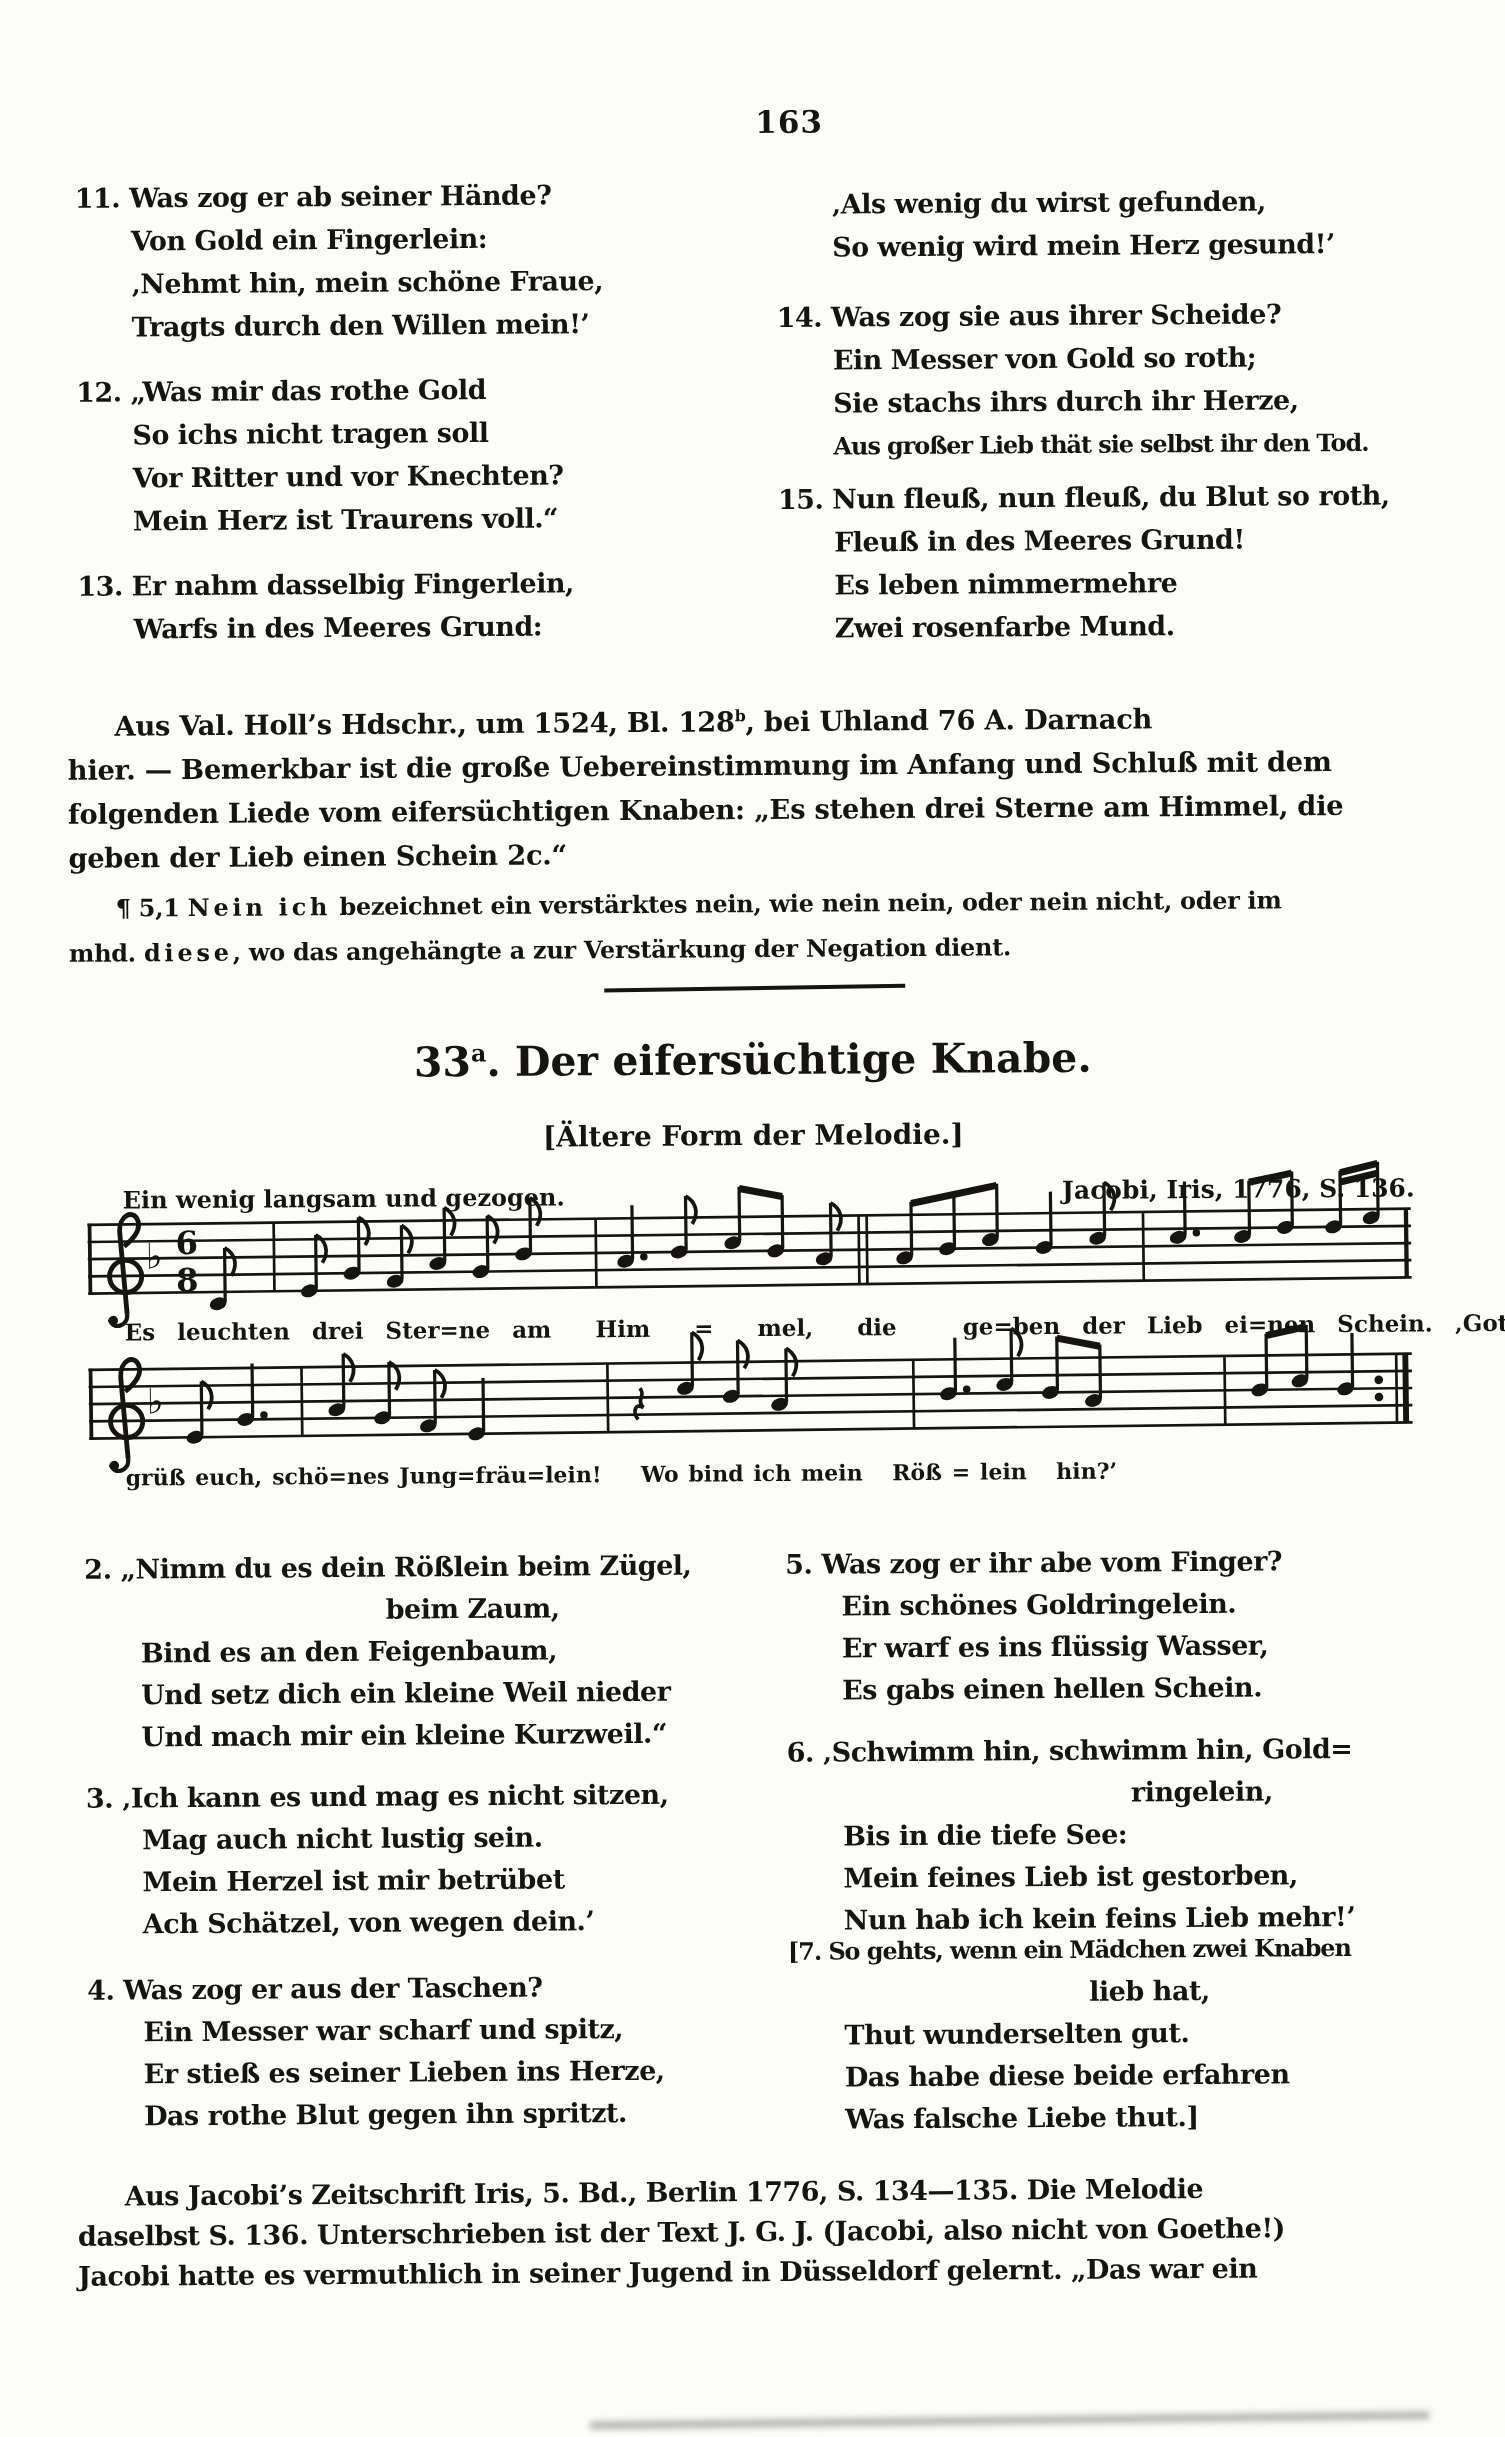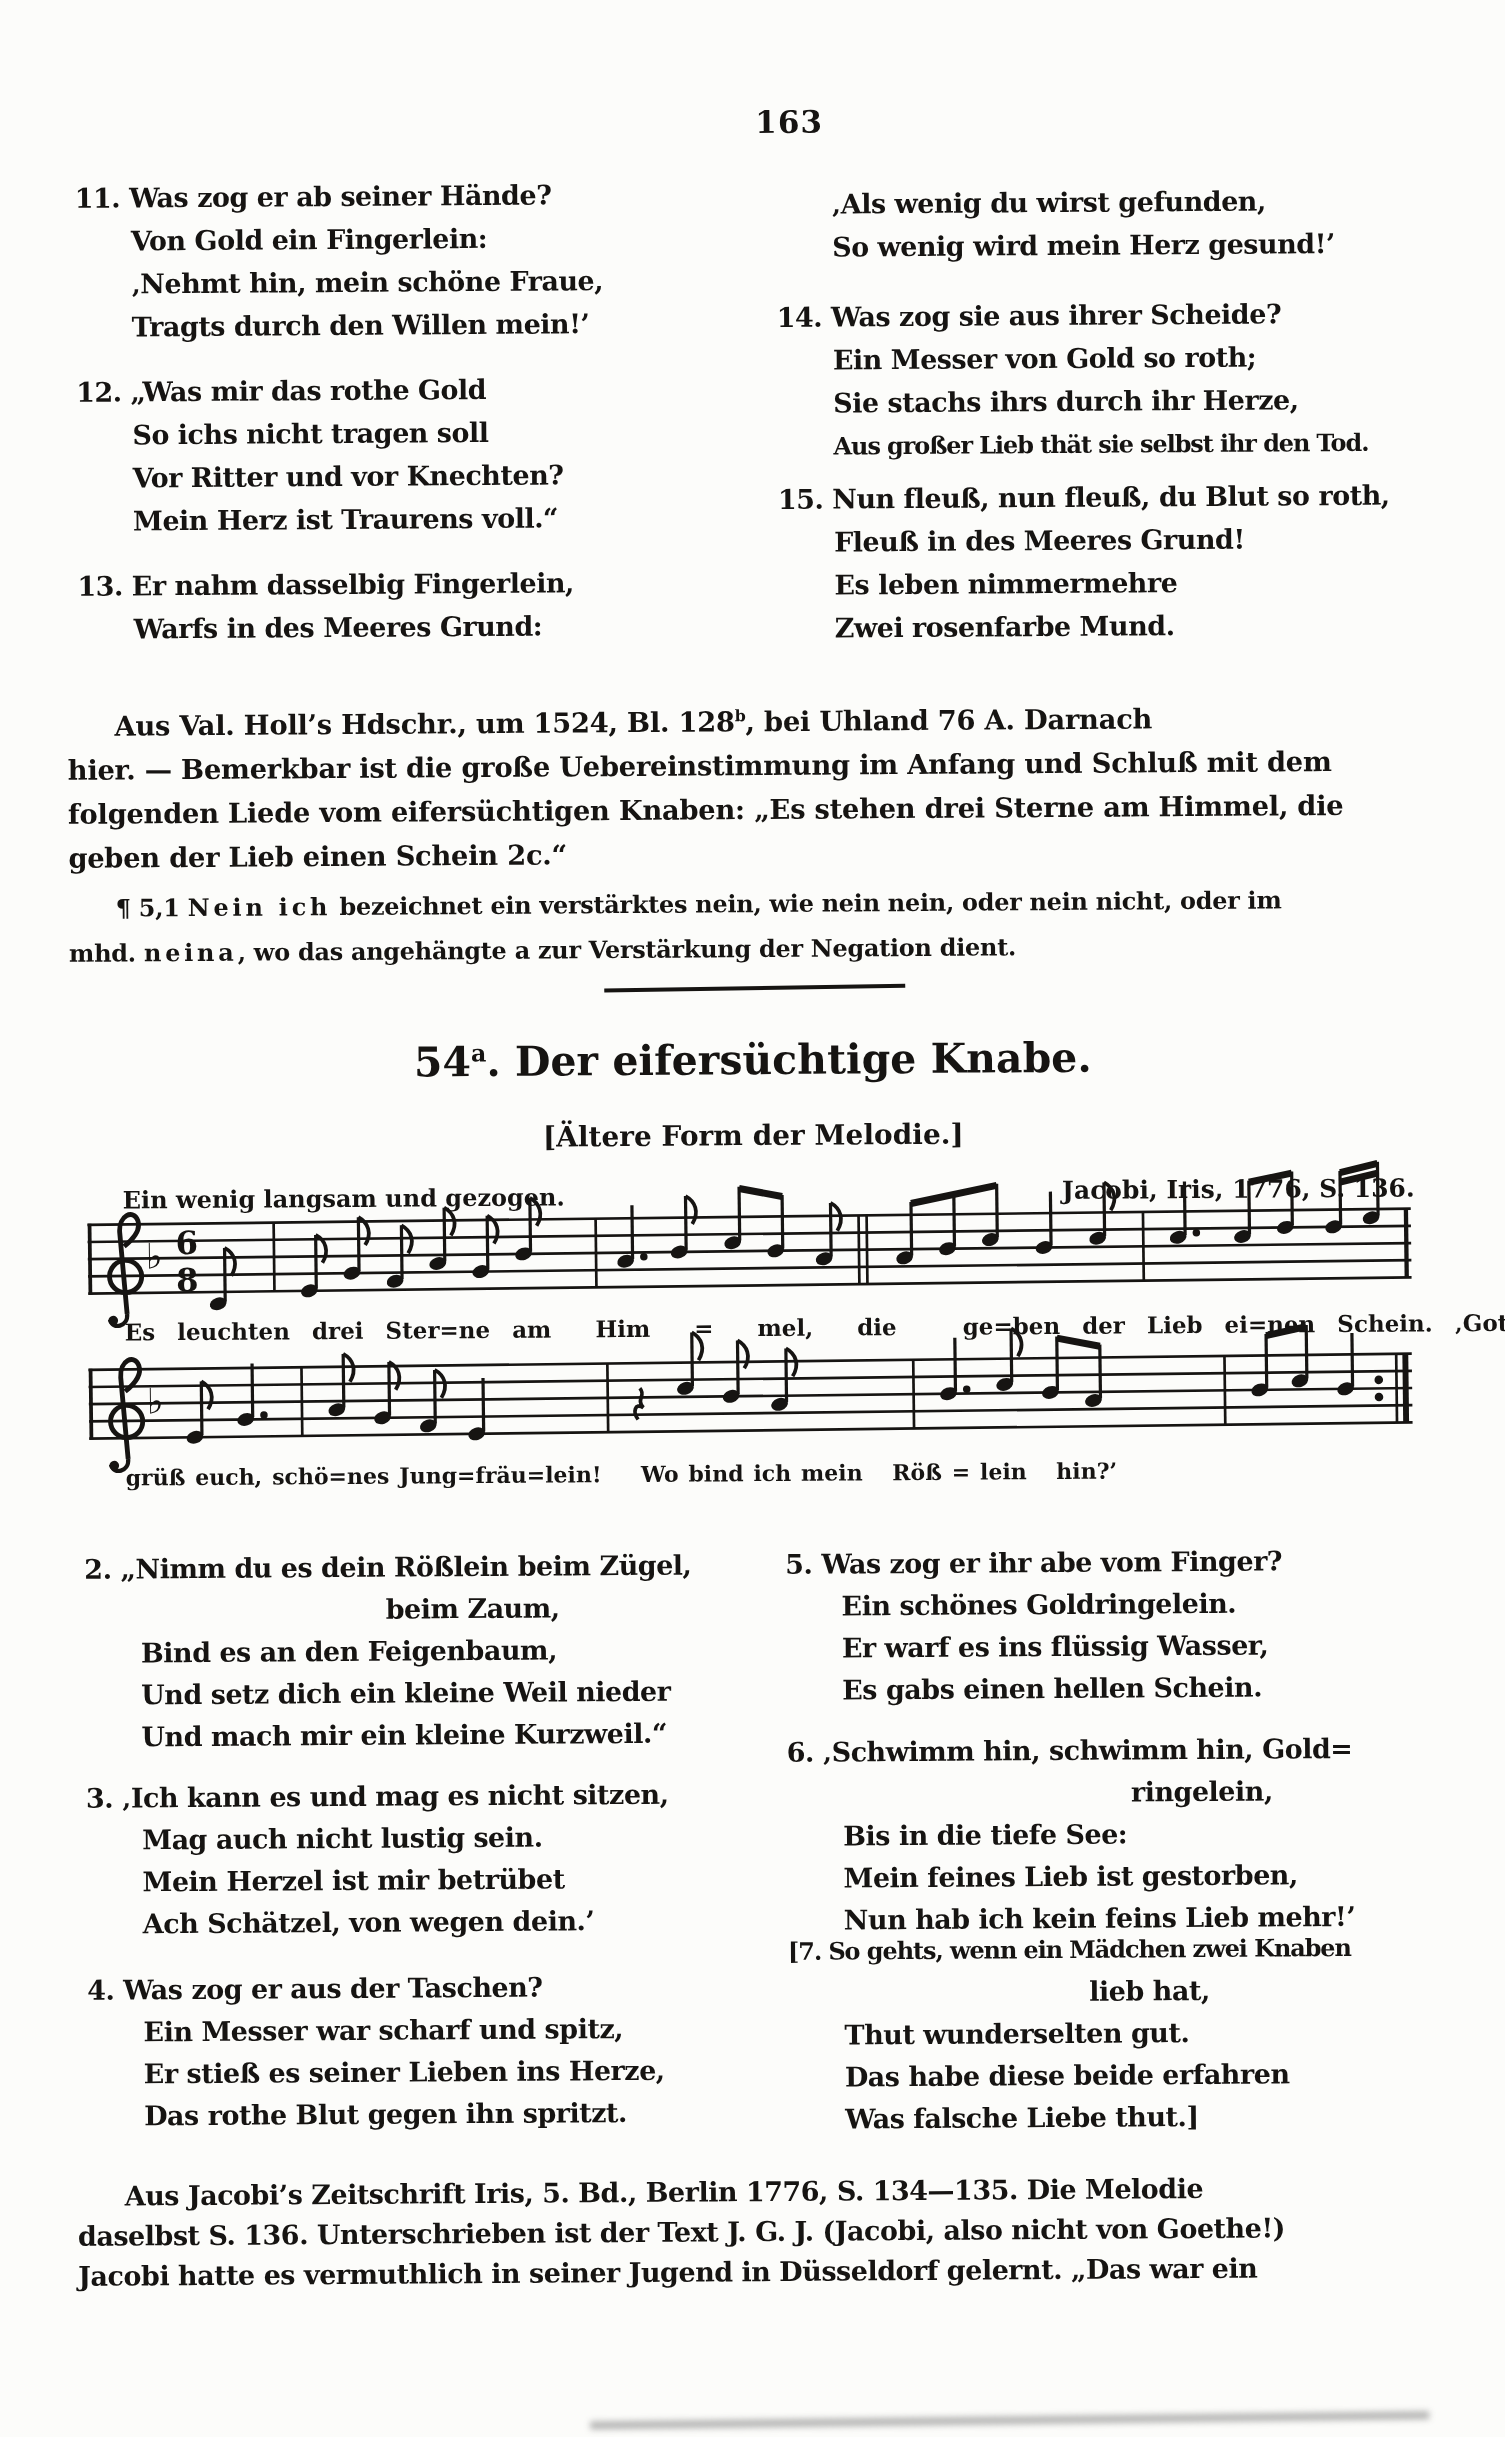--- a/index.html
+++ b/index.html
@@ -85,28 +85,28 @@
     <div class="pl">hier. — Bemerkbar ist die große Uebereinstimmung im Anfang und Schluß mit dem</div>
     <div class="pl">folgenden Liede vom eifersüchtigen Knaben: „Es stehen drei Sterne am Himmel, die</div>
     <div class="pl">geben der Lieb einen Schein 2c.“</div>
   </div>
 
   <div class="abs foot" style="left:70px;top:882px;width:1369px">
     <div class="pl ind">
       <span>¶  5,1 </span><span class="sperr">Nein ich</span><span> bezeichnet ein verstärktes nein, wie nein nein, oder nein nicht, oder im</span>
     </div>
     <div class="pl">
-      <span>mhd. </span><span class="sperr">neina</span><span>, wo das angehängte a zur Verstärkung der Negation dient.</span>
+      <span>mhd. </span><span class="sperr">diese</span><span>, wo das angehängte a zur Verstärkung der Negation dient.</span>
     </div>
   </div>
 
   <div class="abs divider" style="left:605px;top:987px;width:301px"></div>
 
   <div class="abs heading" style="left:0;top:1037px;width:1506px">
-    <span>54</span><sup>a</sup><span>. Der eifersüchtige Knabe.</span>
+    <span>33</span><sup>a</sup><span>. Der eifersüchtige Knabe.</span>
   </div>
   <div class="abs subtitle" style="left:0;top:1120px;width:1506px">[Ältere Form der Melodie.]</div>
 
   <div class="abs tempo" style="left:122px;top:1182px">Ein wenig langsam und gezogen.</div>
   <div class="abs attrib" style="left:914px;top:1179px;width:500px">Jacobi, Iris, 1776, S. 136.</div>
 
   <svg class="abs staff" id="staff1" style="left:81px;top:1197px" width="1334" height="161" viewBox="0 0 2480 300">
         <line x1="8" y1="45" x2="2474" y2="45" stroke="#161412" stroke-width="5"></line>
         <line x1="8" y1="77" x2="2474" y2="77" stroke="#161412" stroke-width="5"></line>
         <line x1="8" y1="109" x2="2474" y2="109" stroke="#161412" stroke-width="5"></line>

